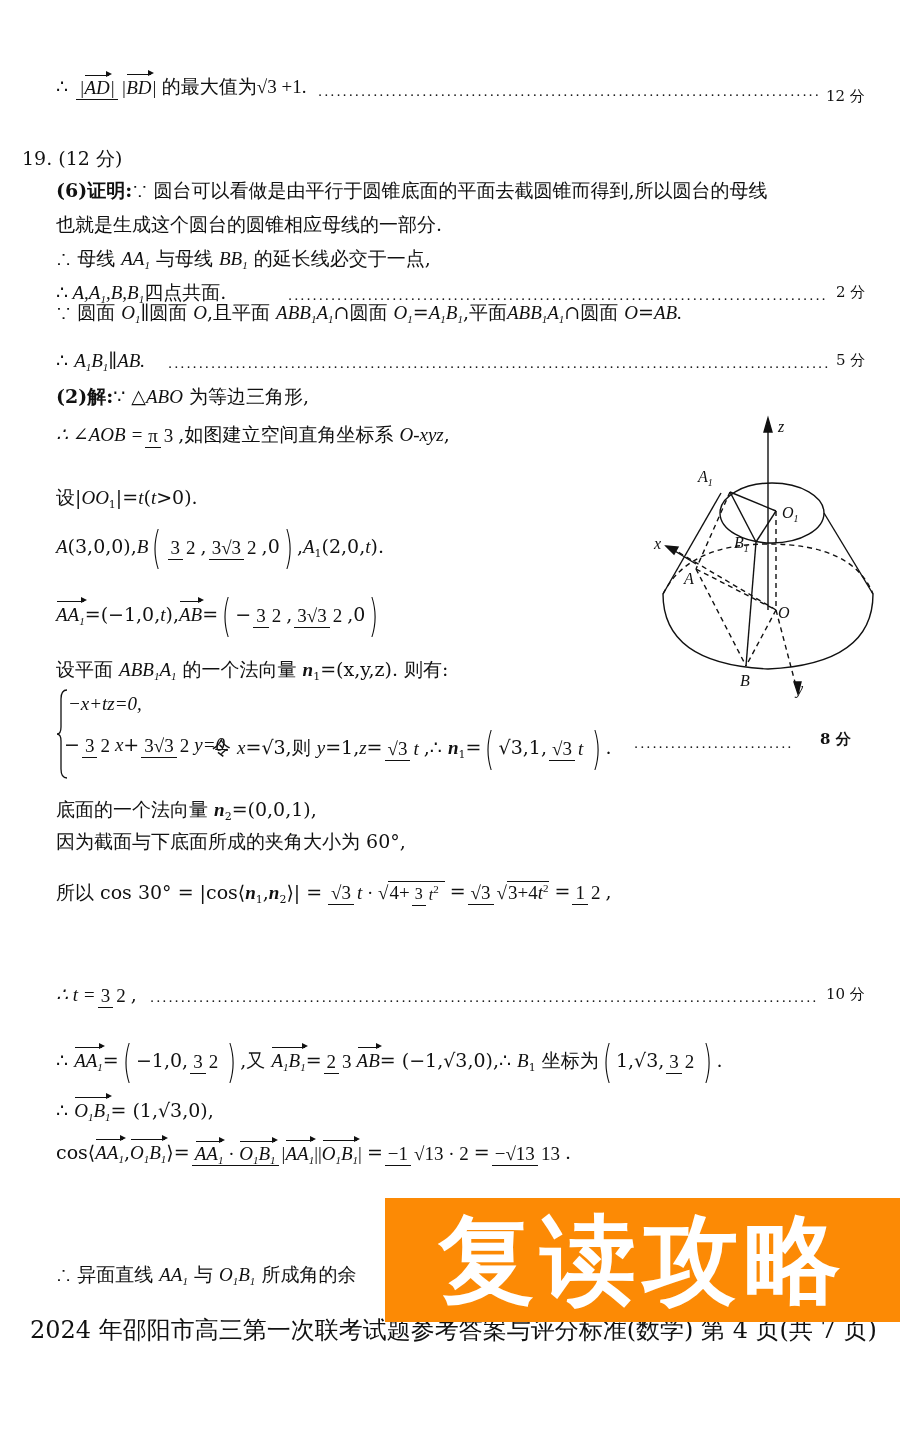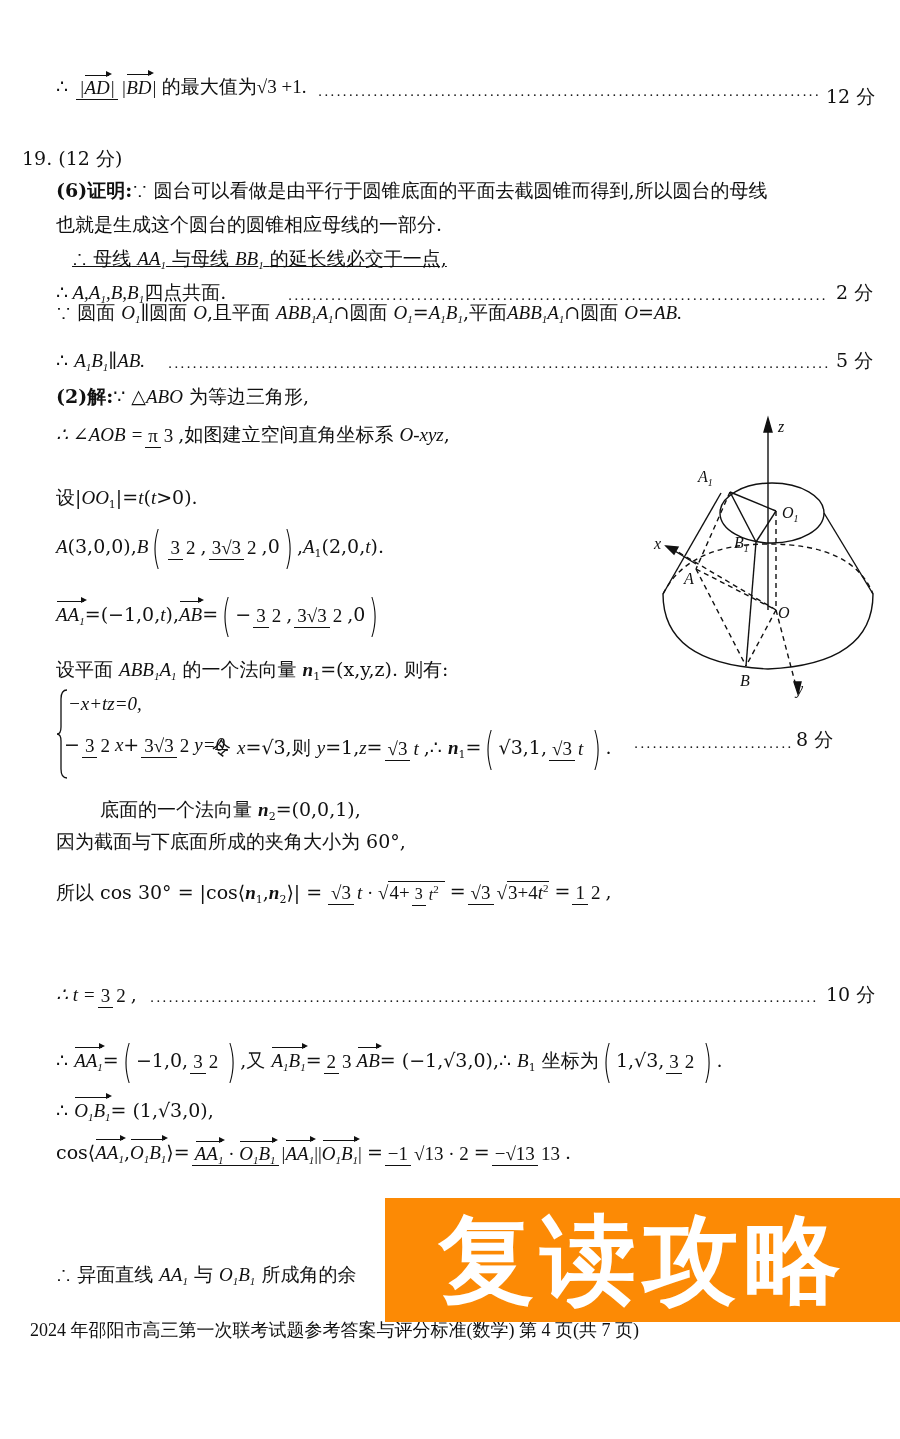--- a/index.html
+++ b/index.html
@@ -14,21 +14,21 @@
   .vec { position:relative; display:inline-block; }
   .vec::before { content:""; position:absolute; left:1px; right:1px; top:-2px; border-top:1.3px solid #111; }
   .vec::after { content:""; position:absolute; right:-2px; top:-6px; border-left:6px solid #111; border-top:3.5px solid transparent; border-bottom:3.5px solid transparent; }
   .frac { display:inline-flex; flex-direction:row; align-items:center; vertical-align:middle; margin:0 2px; }
   .frac > .num { border-bottom:1.2px solid #111; padding:0 3px; line-height:22px; }
   .frac > .den { padding:0 3px; line-height:24px;text-align:center; }
   .paren { font-size:44px; font-weight:100; vertical-align:middle; line-height:44px; font-family:"DejaVu Sans",sans-serif; transform:scaleX(0.55); display:inline-block; }
   .sqrt { display:inline-block; }
   .sqrt .rad { border-top:1.2px solid #111; padding:0 1px; }
   .dots { position:absolute; font-size:13px; letter-spacing:2px; color:#111; overflow:hidden; white-space:nowrap; }
-  .score { position:absolute; font-size:19px; line-height:24px; }
+  .score { position:absolute; font-size:15px; line-height:24px; }
   .brace { position:absolute; left:56px; top:689px; width:12px; height:90px; }
   #figure { position:absolute; left:648px; top:414px; width:250px; height:285px; }
   #watermark { position:absolute; left:385px; top:1198px; width:515px; height:124px; background:#fc8a05; display:flex; align-items:center; justify-content:center; }
   #watermark span { color:#ffffff; font-family:"DejaVu Sans",sans-serif; font-size:96px; font-weight:bold; letter-spacing:6px; line-height:1; }
 </style>
 </head>
 <body>
 
 <div class="line" style="left:56px; top:74px;">
   <span>∴</span>
@@ -39,21 +39,21 @@
 </div>
 <div class="dots" style="left:318px; top:88px; width:500px;">··································································································</div>
 <div class="score" style="left:826px; top:84px;">12 分</div>
 
 <div class="line" style="left:22px; top:146px;">19. (12 分)</div>
 
 <div class="line" style="left:56px; top:178px;">
   <b>(6)证明:</b><span>∵</span> <span>圆台可以看做是由平行于圆锥底面的平面去截圆锥而得到,所以圆台的母线</span>
 </div>
 <div class="line" style="left:56px; top:212px;text-align:center;">也就是生成这个圆台的圆锥相应母线的一部分.</div>
-<div class="line" style="left:72px; top:246px;text-decoration:underline;">
+<div class="line" style="left:56px; top:246px;">
   <span>∴ 母线</span> <span class="m">AA<sub>1</sub></span> <span>与母线</span> <span class="m">BB<sub>1</sub></span> <span>的延长线必交于一点,</span>
 </div>
 <div class="line" style="left:56px; top:280px;">
   ∴<span class="m"> A,A<sub>1</sub>,B,B<sub>1</sub></span><span>四点共面.</span>
 </div>
 <div class="dots" style="left:288px; top:292px; width:540px;">··············································································································</div>
 <div class="score" style="left:836px; top:280px;">2 分</div>
 
 <div class="line" style="left:56px; top:300px;">
   <span>∵ 圆面</span> <span class="m">O<sub>1</sub></span><span>∥圆面</span> <span class="m">O</span><span>,且平面</span> <span class="m">ABB<sub>1</sub>A<sub>1</sub></span><span>∩圆面</span> <span class="m">O<sub>1</sub></span>=<span class="m">A<sub>1</sub>B<sub>1</sub></span><span>,平面</span><span class="m">ABB<sub>1</sub>A<sub>1</sub></span><span>∩圆面</span> <span class="m">O</span>=<span class="m">AB.</span>
@@ -114,23 +114,23 @@
 <div class="line" style="left:212px; top:727px;">
   <span>令</span> <span class="m">x</span>=√3<span>,则</span> <span class="m">y</span>=1,<span class="m">z</span>=<span class="frac r">
       <span class="num">√3</span>
       <span class="den m">t</span>
     </span><span>,∴</span> <span class="b">n</span><sub>1</sub>=<span class="paren">(</span>√3,1,<span class="frac r">
       <span class="num">√3</span>
       <span class="den m">t</span>
     </span><span class="paren">)</span>.
 </div>
 <div class="dots" style="left:634px; top:740px; width:192px;">··························</div>
-<div class="score" style="left:796px; top:727px;">8 分</div>
-
-<div class="line" style="left:56px; top:797px;margin-left:44px;">
+<div class="score" style="left:820px; top:727px;font-weight:bold;">8 分</div>
+
+<div class="line" style="left:56px; top:797px;">
   <span>底面的一个法向量</span> <span class="b">n</span><sub>2</sub><span>=(0,0,1),</span>
 </div>
 <div class="line" style="left:56px; top:829px;">因为截面与下底面所成的夹角大小为 60°,</div>
 
 <div class="line" style="left:56px; top:880px;">
   <span>所以 cos 30° = |cos⟨</span><span class="b">n</span><sub>1</sub>,<span class="b">n</span><sub>2</sub><span>⟩| =</span>
 </div>
 <div class="line" style="left:326px; top:866px;">
   <span class="frac r" style="min-width:92px;">
       <span class="num">√3</span>
@@ -183,21 +183,21 @@
     </span>=<span class="frac r">
       <span class="num">−√13</span>
       <span class="den">13</span>
     </span>.
 </div>
 
 <div class="line" style="left:56px; top:1262px;">
   <span>∴ 异面直线</span> <span class="m">AA<sub>1</sub></span> <span>与</span> <span class="m">O<sub>1</sub>B<sub>1</sub></span> <span>所成角的余</span>
 </div>
 
-<div class="line" style="left:30px; top:1318px; font-size:18px;font-family:Liberation Serif, serif;">2024 年邵阳市高三第一次联考试题参考答案与评分标准(数学)  第 4 页(共 7 页)</div>
+<div class="line" style="left:30px; top:1318px; font-size:24px;">2024 年邵阳市高三第一次联考试题参考答案与评分标准(数学)  第 4 页(共 7 页)</div>
 
 <svg id="figure" viewBox="0 0 250 285">
   <g fill="none" stroke="#111" stroke-width="1.4">
 
     <line x1="120" y1="196" x2="120" y2="8"></line>
     <polygon points="120,4 116,18 124,18" fill="#111"></polygon>
 
     <ellipse cx="124" cy="99" rx="52" ry="30"></ellipse>
 
     <path d="M15 180 Q15 250 120 255 Q225 250 225 180"></path>

